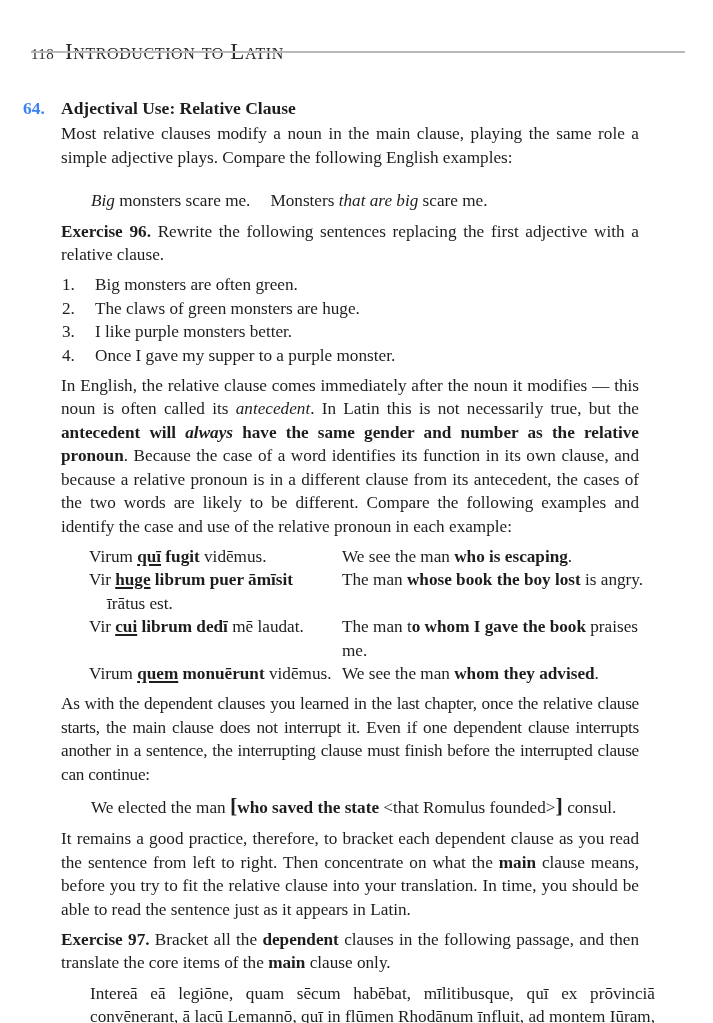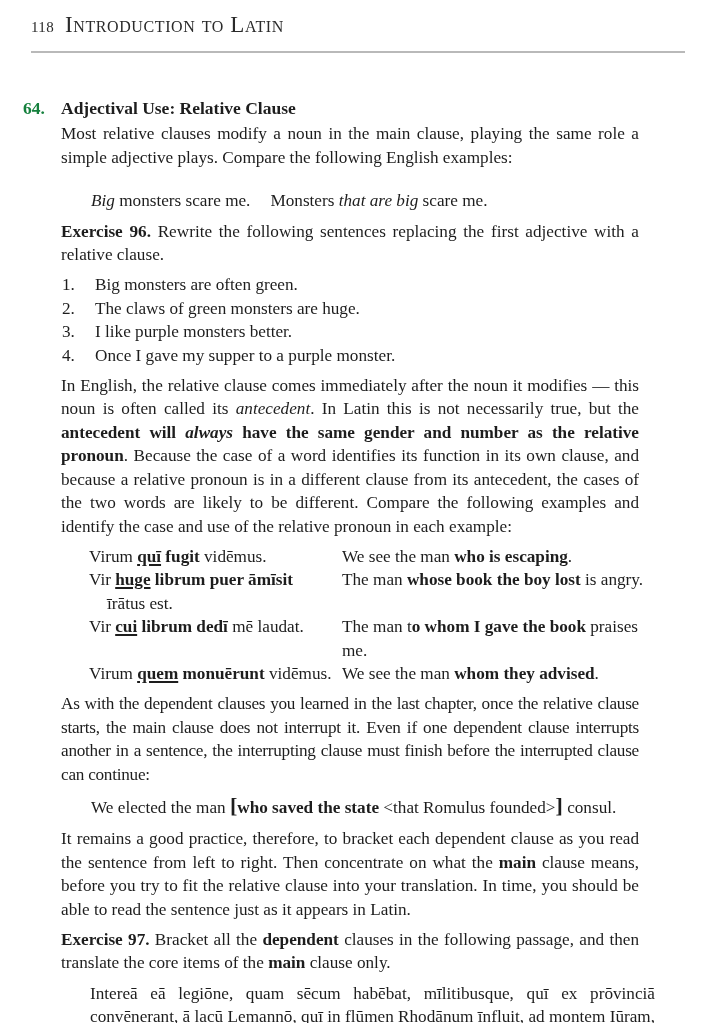--- a/index.html
+++ b/index.html
@@ -2,34 +2,34 @@
 <html><head>
 <meta charset="utf-8">
 <style>
   html, body { margin: 0; padding: 0; background: #ffffff; }
   body {
     width: 713px; height: 1023px; position: relative; overflow: hidden;
     font-family: "Liberation Serif", "DejaVu Serif", serif;
     color: #1d1d1d; font-size: 17.2px; line-height: 23.4px;
   }
   .running-head {
-    position: absolute; left: 31px; top: 13px; height: 24px;
+    position: absolute; left: 31px; top: 40px; height: 24px;
     font-size: 15px; letter-spacing: 0.4px; color: #2a2a2a;
     display: flex; align-items: baseline; justify-content: flex-end;
   }
   .running-head .pgnum { width: 34px; }
   .running-head .title { font-variant: small-caps; font-size: 23px; letter-spacing: 0.6px; }
   .head-rule {
     position: absolute; left: 31px; top: 51px; width: 654px; height: 2px;
     background: #b9b9b9;
   }
   .content { position: absolute; left: 61px; top: 97px; width: 594px; }
   .sec-head { position: relative; font-weight: bold; font-size: 17.5px; margin: 0 0 2px 0; }
   .sec-num {
-    position: absolute; left: -38px; top: 0; color: #15803d; font-weight: bold;
+    position: absolute; left: -38px; top: 0; color: #3b82f6; font-weight: bold;
   }
   p { margin: 0 16px 7px 0; text-align: justify; }
   .tight { letter-spacing: -0.25px; }
   .example-en { margin: 20px 0 7px 30px; }
   .example-en .gap { display: inline-block; width: 20px; }
   ol.ex-list { list-style: none; margin: 0 0 7px 0; padding: 0; }
   ol.ex-list li { display: flex; }
   ol.ex-list .num { width: 33px; padding-left: 1px; }
   .latin-table { margin: 2px 0 7px 28px; width: 566px; border-collapse: collapse; }
   .latin-table td { padding: 0; vertical-align: top; line-height: 23.4px; }

